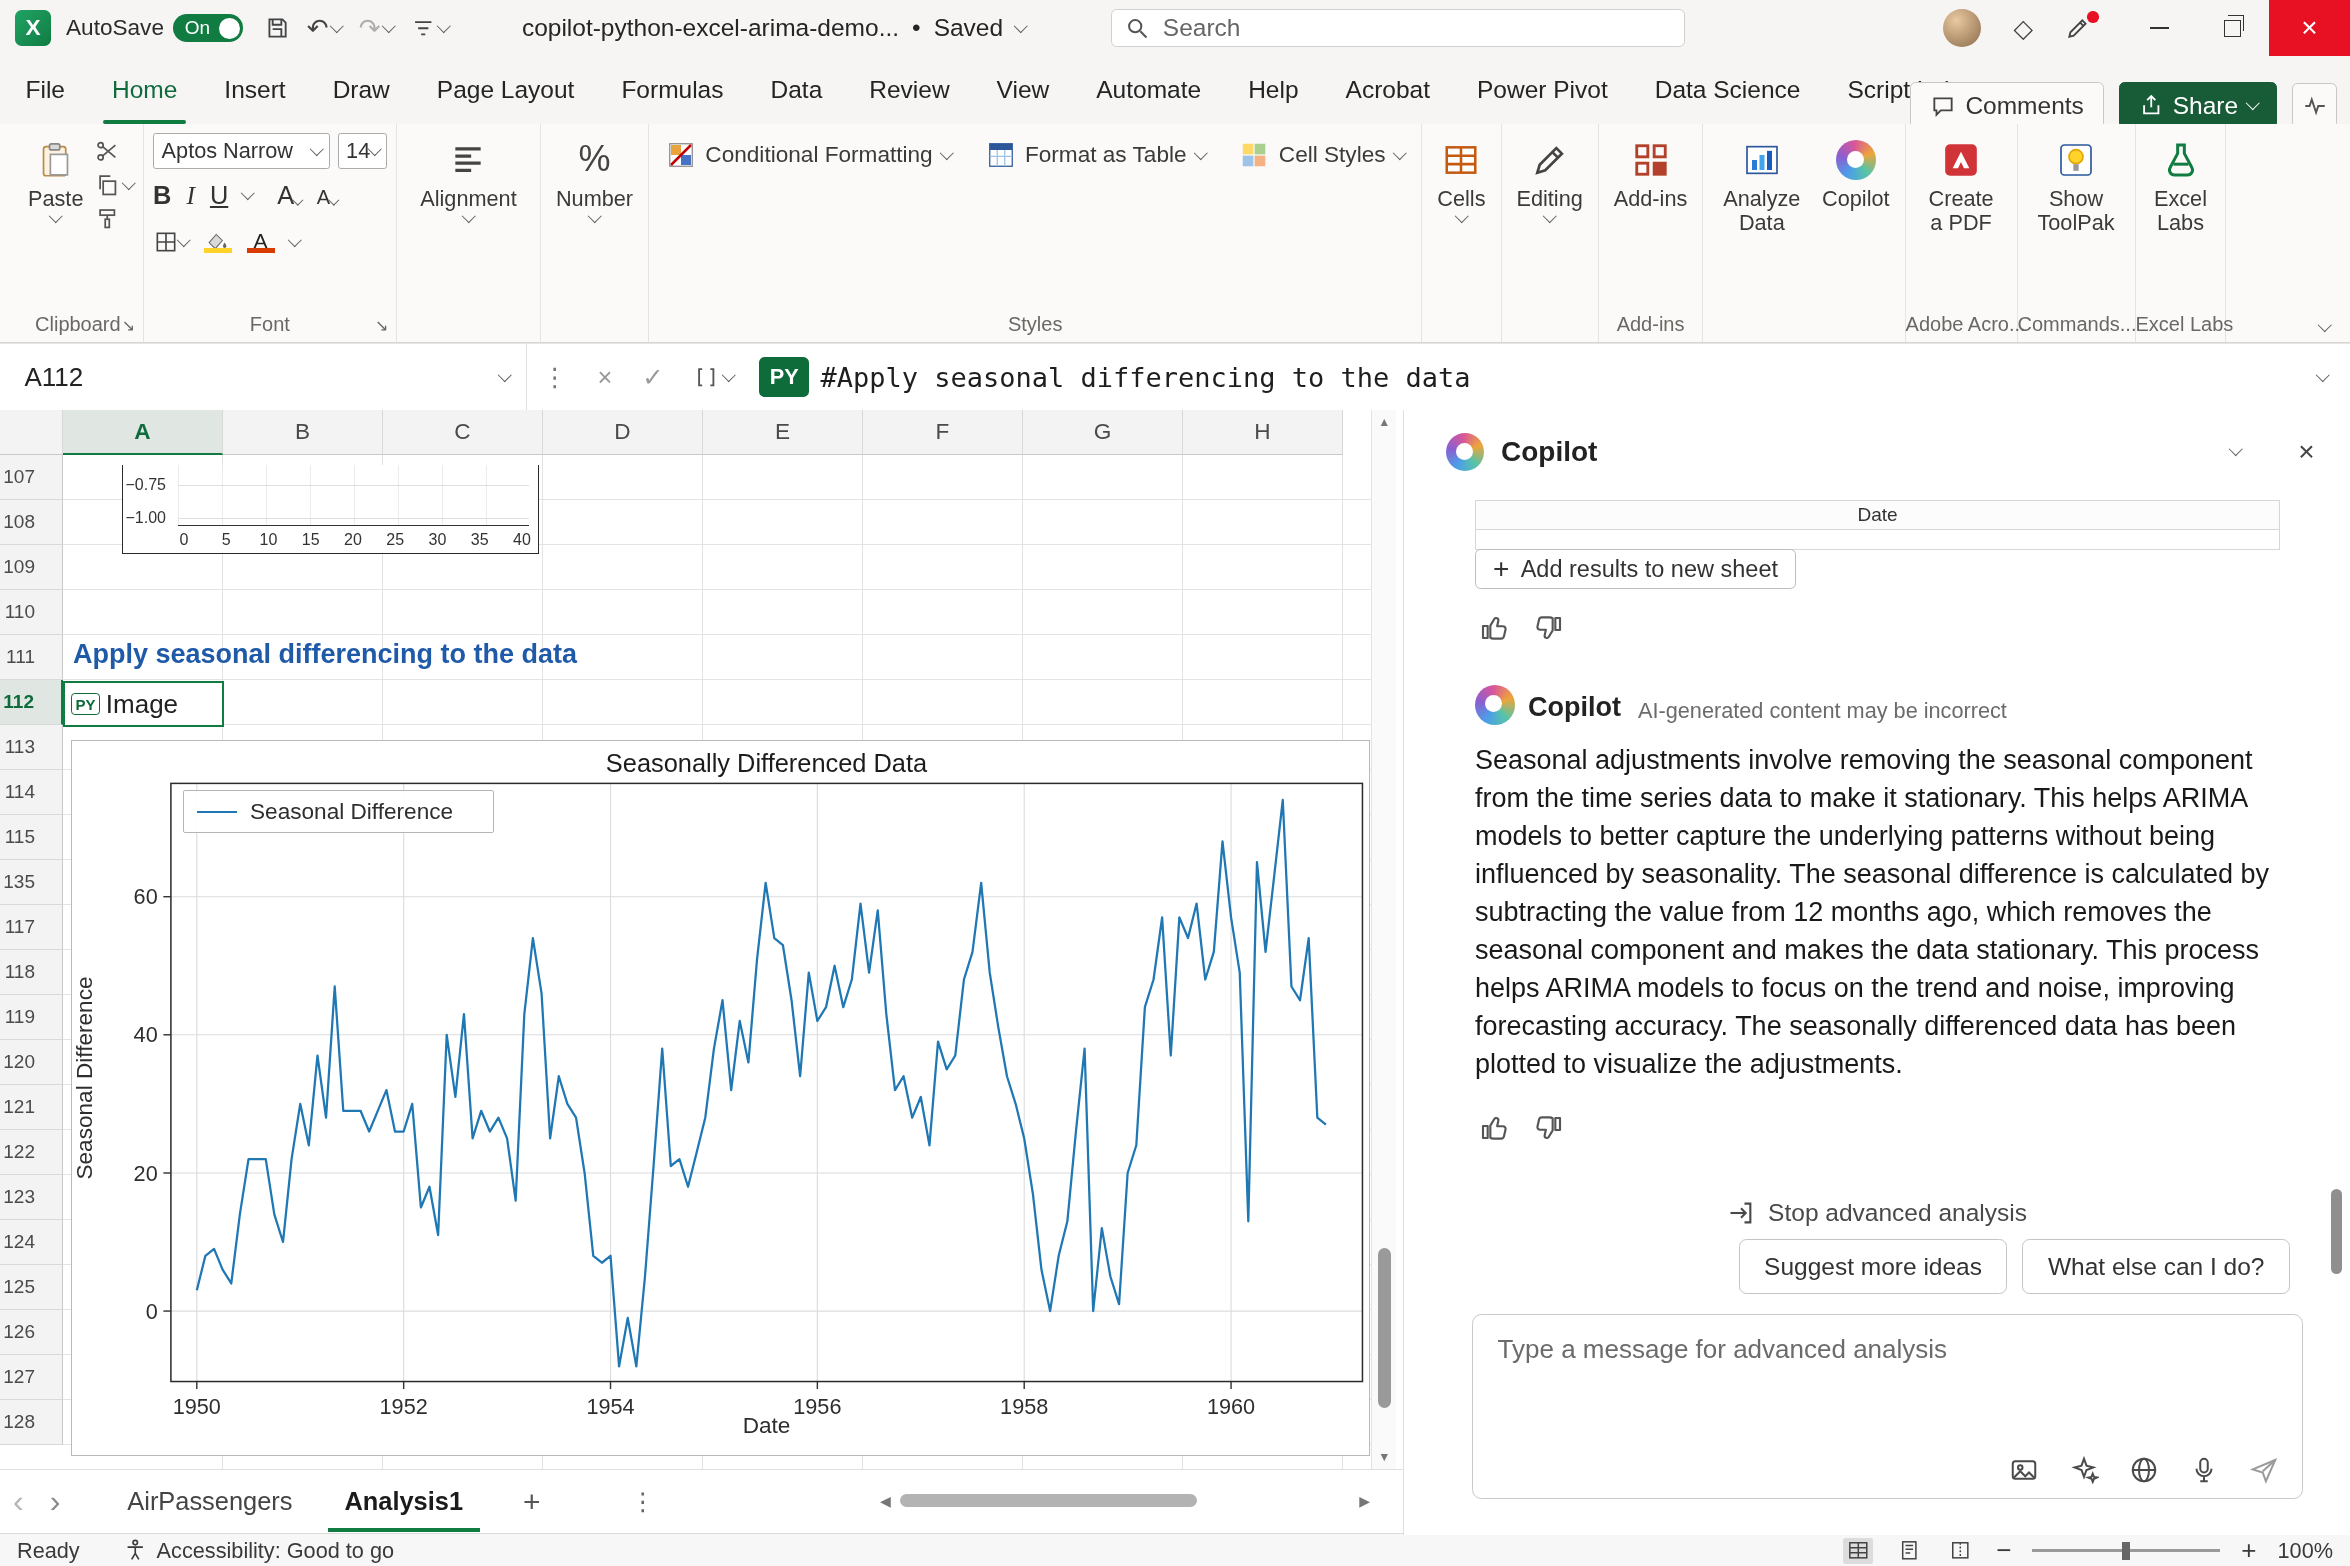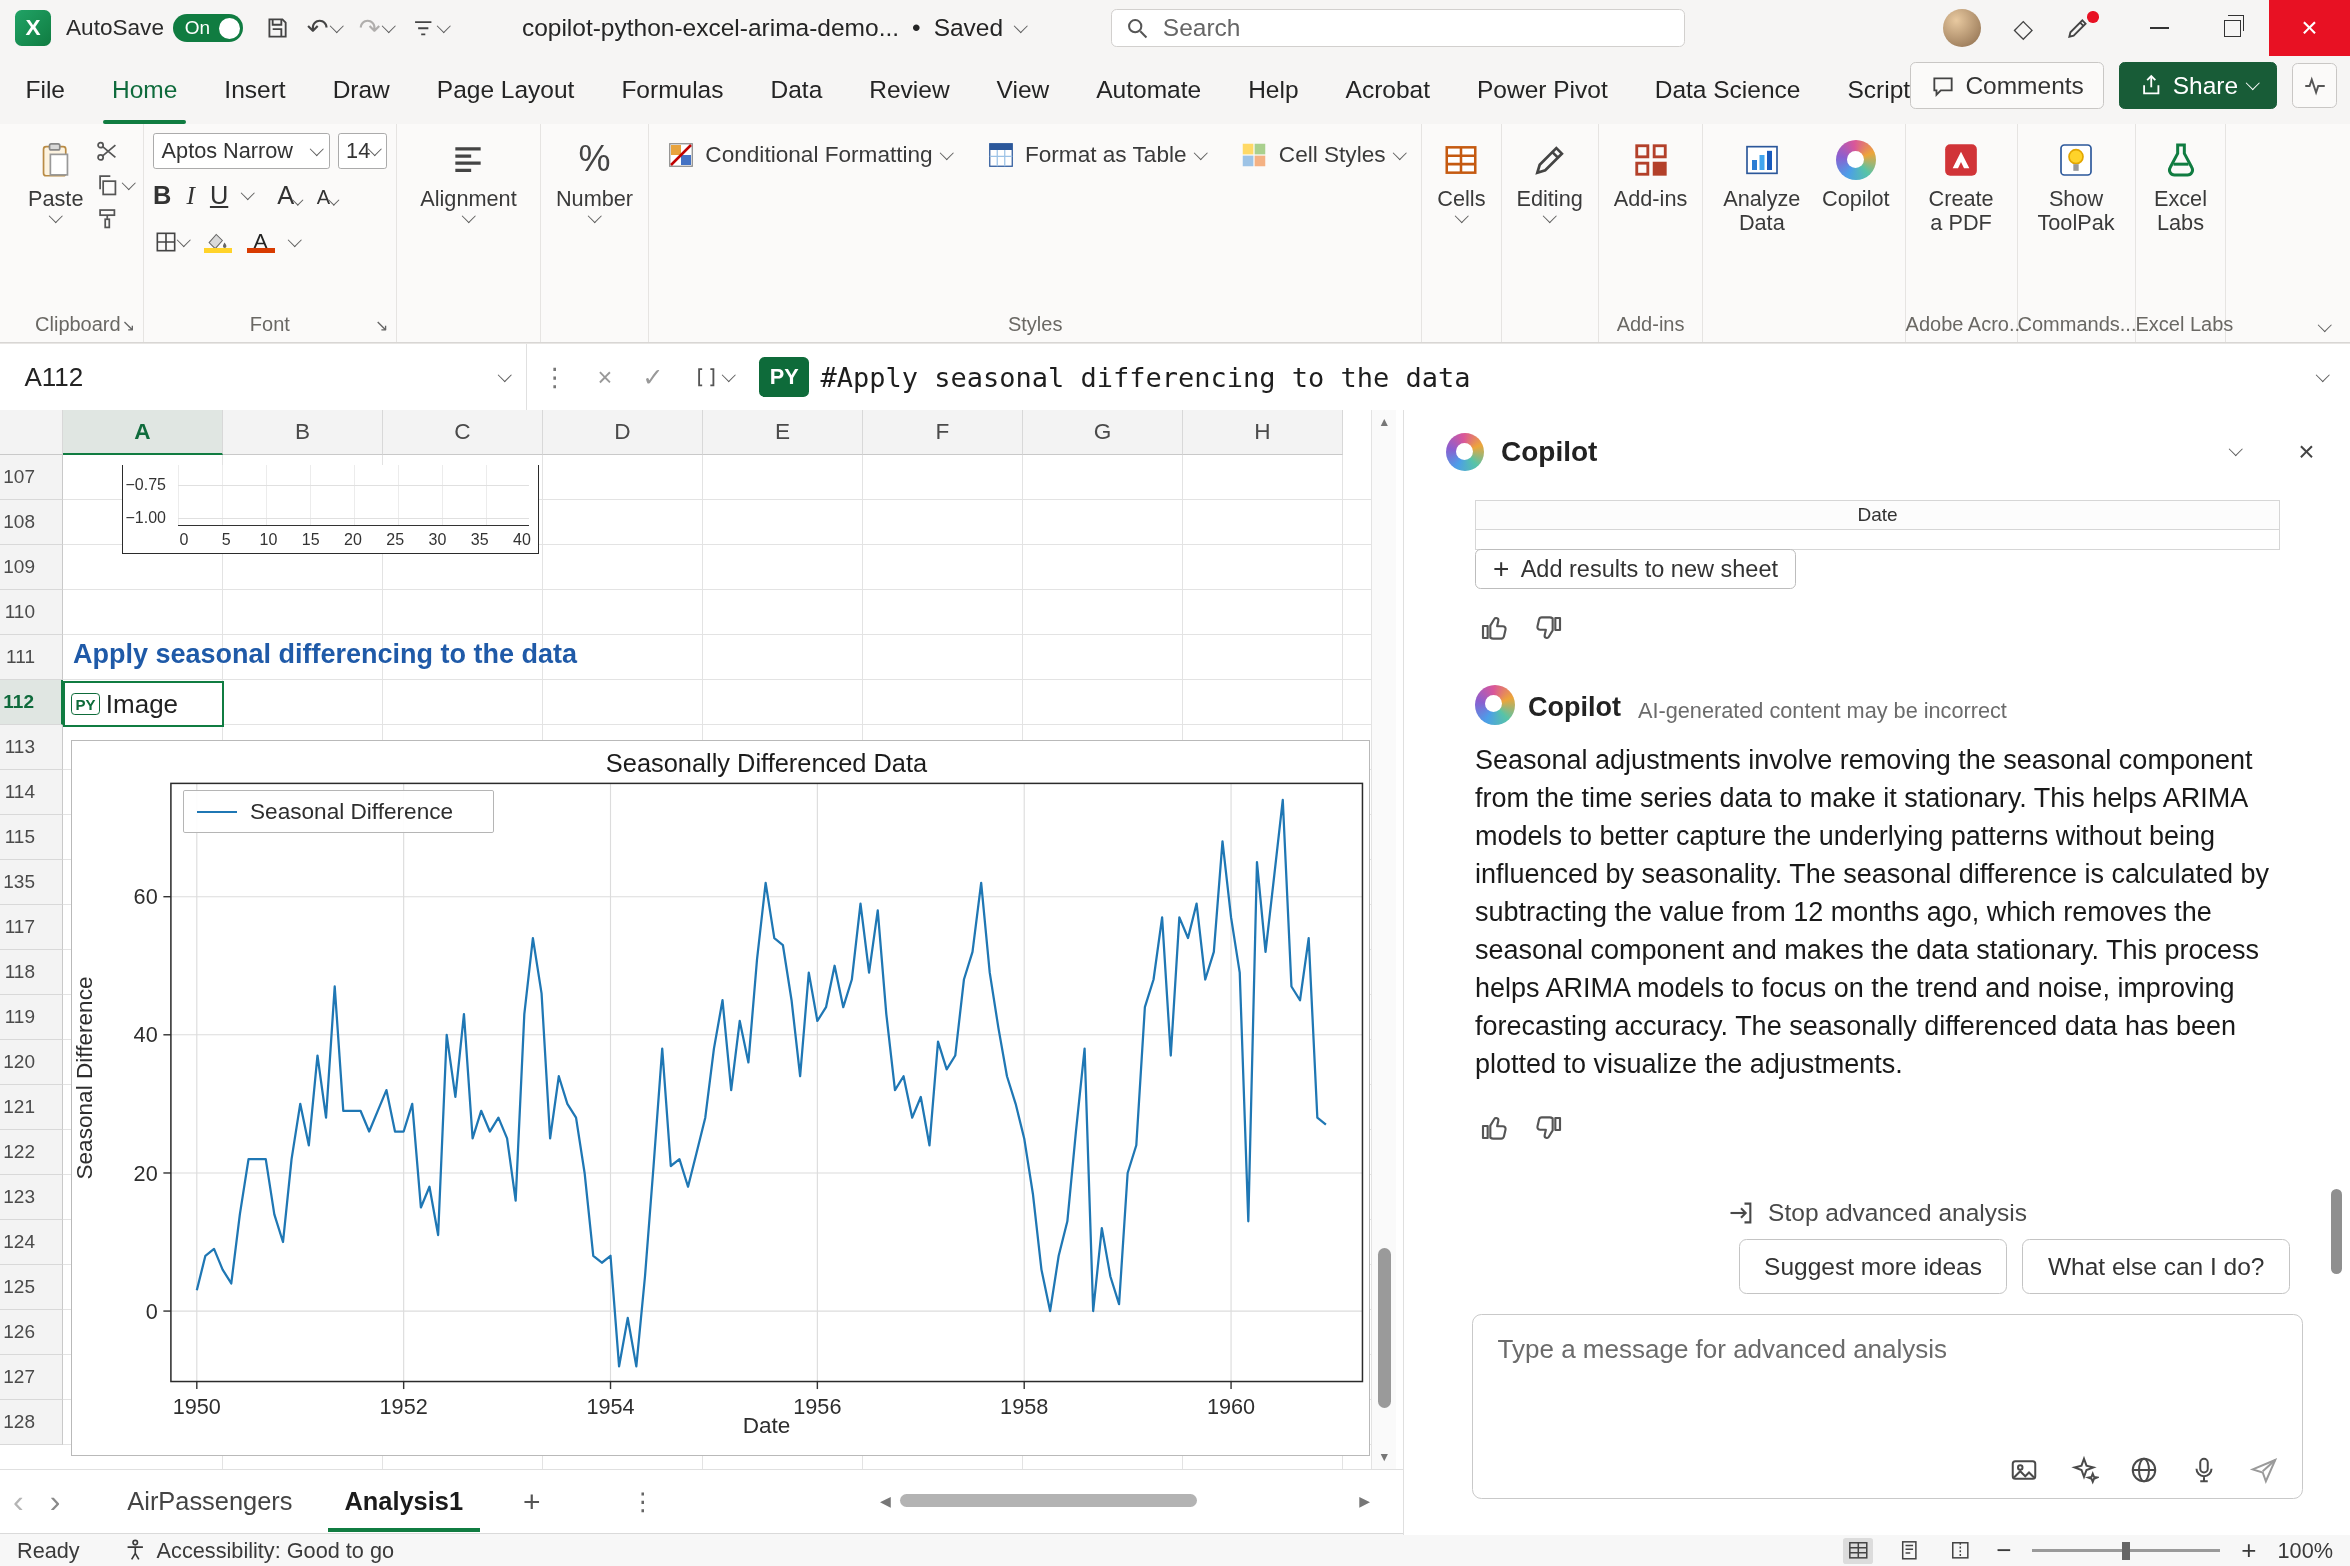--- a/index.html
+++ b/index.html
@@ -36,21 +36,21 @@
   .minbar{width:19px;height:1.9px;background:#333}
   .restore{width:15px;height:15px;border:1.9px solid #333;position:relative}
   .restore:after{content:"";position:absolute;left:2.8px;top:-5.6px;width:15px;height:15px;border:1.9px solid #333;border-left:none;border-bottom:none}
   .closebtn{width:81px;background:#e81123;color:#fff;font-size:28px}
 
   
   #tabstrip{left:0;top:56px;width:2350px;height:68px;background:#f6f5f4;display:flex;align-items:center;padding-left:2px;box-sizing:border-box}
   .rtab{position:relative;padding:0 23.5px;height:100%;display:flex;align-items:center;font-size:24.5px;color:#242424;white-space:nowrap}
   .rtab.active{font-weight:normal;color:#0f6b3c}
   .rtab.active::after{content:"";position:absolute;left:15px;right:15px;bottom:0;height:3.8px;background:#107c41;border-radius:1.9px}
-  .strip-right{position:absolute;right:13px;top:6px;display:flex;align-items:center;gap:15px}
+  .strip-right{position:absolute;right:13px;top:26px;display:flex;align-items:center;gap:15px}
   .pill{height:45px;border:0.9px solid #c9c7c5;border-radius:5.6px;display:flex;align-items:center;gap:9.4px;padding:0 19px;font-size:24.5px;color:#333;background:#fbfaf9}
   .sharebtn{background:#185c37;border-color:#185c37;color:#fff}
   .pulsebox{width:43px;height:43px;border:0.9px solid #c9c7c5;border-radius:5.6px;display:flex;align-items:center;justify-content:center;background:#fbfaf9}
 
   
   #ribbon{left:0;top:124px;width:2350px;height:219px;background:#fbfaf9;border-bottom:0.9px solid #d8d6d4;
           display:flex;align-items:stretch;padding-left:13px;box-sizing:border-box}
   .rgroup{position:relative;border-right:0.9px solid #e6e4e2;display:flex;align-items:flex-start;padding:9.4px 9.4px 34px;gap:5.6px;box-sizing:border-box}
   .glabel{position:absolute;bottom:5.6px;left:0;right:0;text-align:center;font-size:20px;color:#6a6864;white-space:nowrap}
   .launch{position:absolute;bottom:7.5px;right:7.5px;font-size:16px;color:#666}

